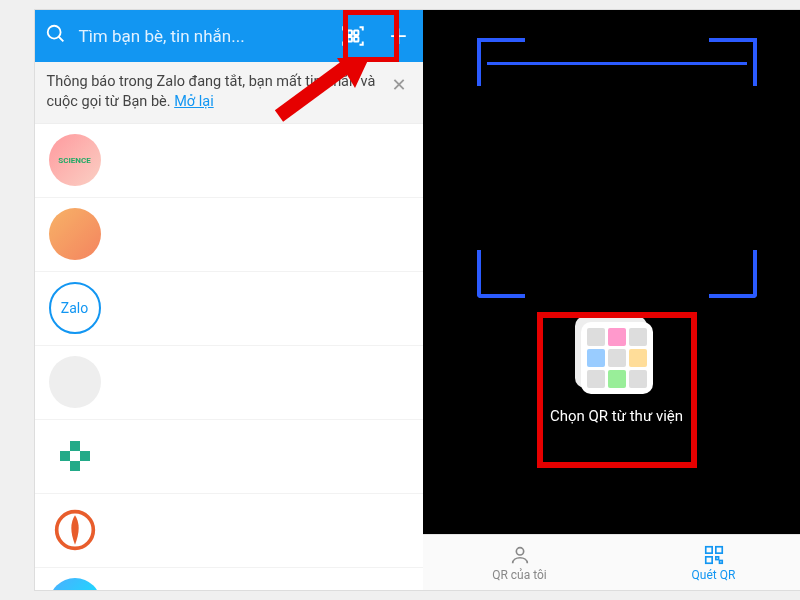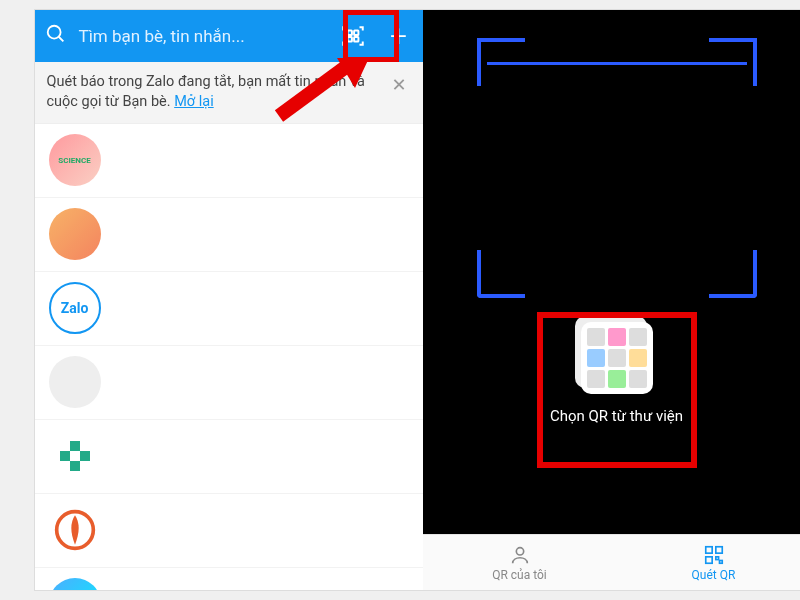--- a/index.html
+++ b/index.html
@@ -111,21 +111,21 @@
       align-items: center;
       justify-content: center;
       font-size: 10px;
       color: #fff;
       overflow: hidden;
     }
     .avatar-1 { background: linear-gradient(135deg,#ff9a9e,#fad0c4); }
     .avatar-1::before { content:"SCIENCE"; font-size:8px; font-weight:bold; color:#2a6; }
     .avatar-2 { background: linear-gradient(135deg,#f7b267,#f4845f); }
     .avatar-3 { background: #fff; border:2px solid #1296f2; }
-    .avatar-3 .zalo-text { color:#1296f2; font-size:14px; font-weight:700; }
+    .avatar-3 .zalo-text { color:#1296f2; font-size:14px; font-weight:400; }
     .avatar-4 { background:#eee; display:grid; grid-template-columns:1fr 1fr; grid-template-rows:1fr 1fr; gap:1px; padding:2px; }
     .avatar-4 span { background:#ccc; border-radius:50%; }
     .avatar-4 span:nth-child(1){background:#f7b;}
     .avatar-4 span:nth-child(2){background:#8ce;}
     .avatar-4 span:nth-child(3){background:#fc8;}
     .avatar-4 span:nth-child(4){background:#9d9;}
     .avatar-5 { background:#fff; }
     .avatar-5 svg { width:40px; height:40px; }
     .avatar-6 { background:#fff; }
     .avatar-6 svg { width:44px; height:44px; }
@@ -249,21 +249,21 @@
           <marker id="ah" markerWidth="10" markerHeight="10" refX="6" refY="3" orient="auto">
             <path d="M0,0 L0,6 L8,3 Z" fill="#e60000"></path>
           </marker>
         </defs>
       <line x1="10" y1="58" x2="78" y2="8" stroke="#e60000" stroke-width="14"></line>
       <polygon points="68,0 100,0 86,30" fill="#e60000"></polygon>
     </svg>
 
     <div class="notification-bar">
       <div class="notif-text">
-        <span>Quét báo trong Zalo đang tắt, bạn </span><span>mất tin nhắn và cuộc gọi từ Bạn bè. </span><span class="notif-link">Mở lại</span>
+        <span>Thông báo trong Zalo đang tắt, bạn </span><span>mất tin nhắn và cuộc gọi từ Bạn bè. </span><span class="notif-link">Mở lại</span>
       </div>
       <span class="notif-close">✕</span>
     </div>
 
     <div class="contact-list">
       <div class="contact-item">
           <div class="avatar avatar-1"></div>
         </div>
       <div class="contact-item">
           <div class="avatar avatar-2"></div>

